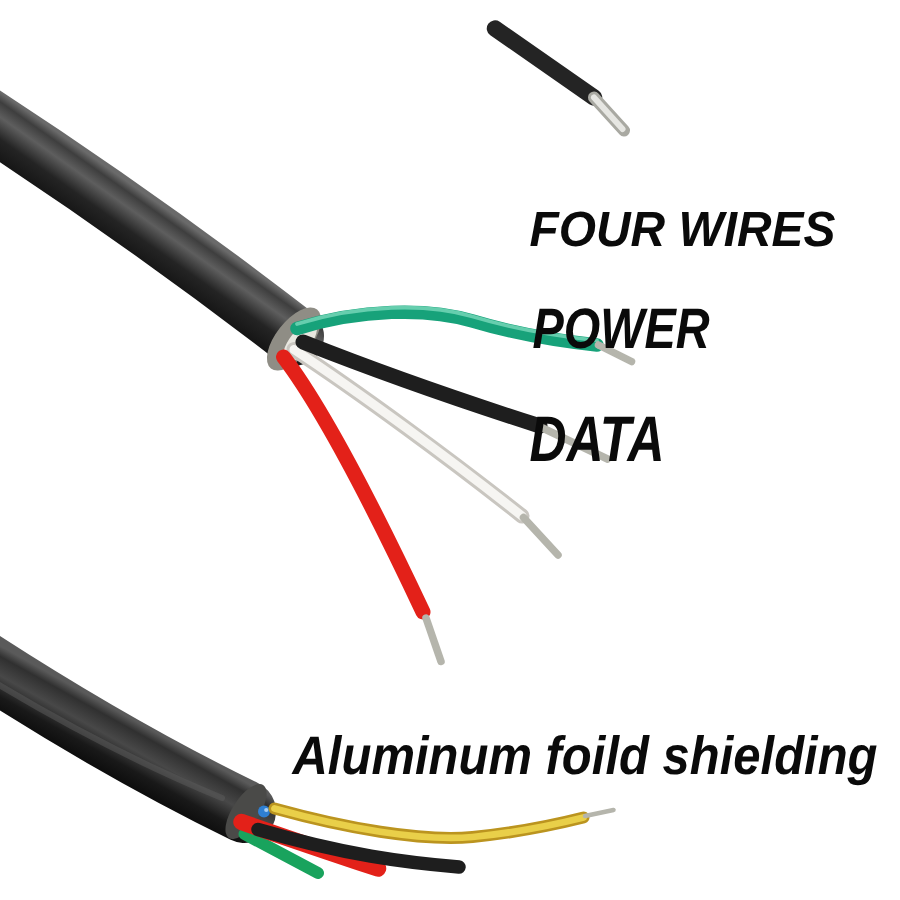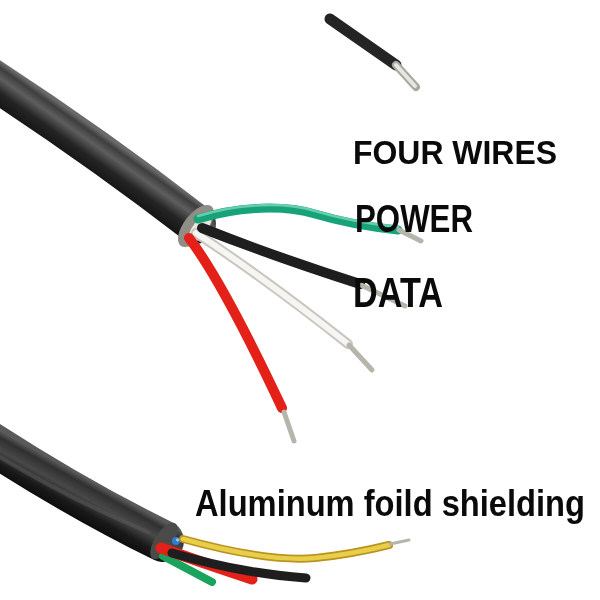--- a/index.html
+++ b/index.html
@@ -2,20 +2,21 @@
 <html><head>
 <meta charset="utf-8">
 <style>
   html,body{margin:0;padding:0;background:#fff;}
   .stage{
     position:relative;
     width:600px;height:600px;
     background:#ffffff;
     overflow:hidden;
     font-family:"Liberation Sans", sans-serif;
+    font-style:italic;
   }
   svg{display:block;}
   text.lbl{
     font-family:"Liberation Sans", sans-serif;
     font-weight:700;
     letter-spacing:0;
   }
 </style>
 </head>
 <body>

